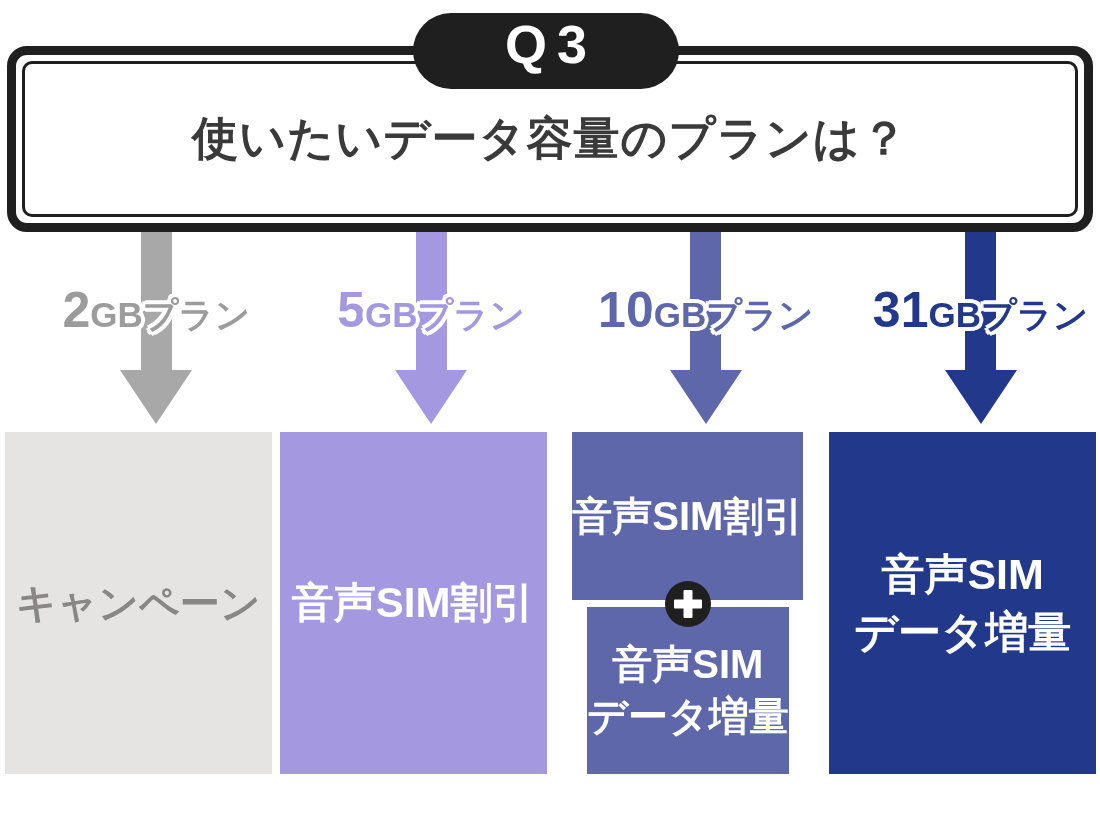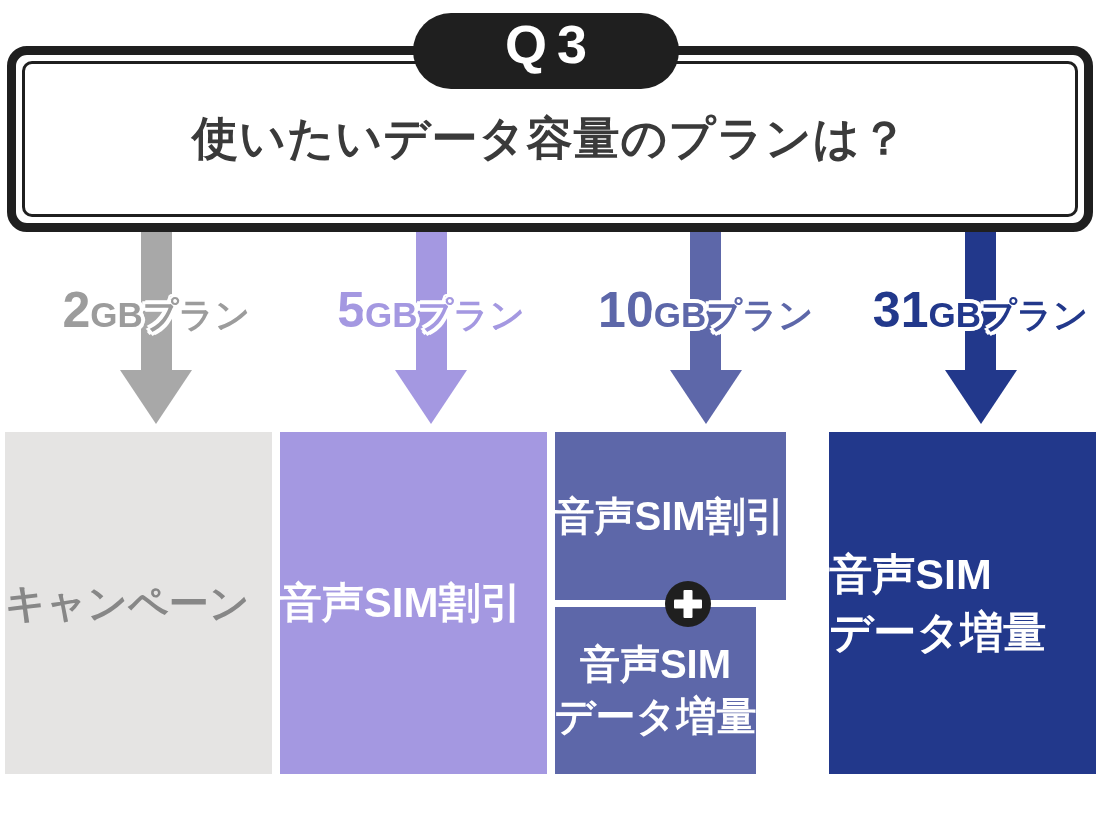--- a/index.html
+++ b/index.html
@@ -72,21 +72,21 @@
   .t2{color:var(--light-purple,#a79ae3);}
   .t3{color:var(--periwinkle,#5d67a9);}
   .t4{color:var(--dark-blue,#22388b);}
 
   
   .boxes{
     position:absolute;left:5px;top:432px;width:1091px;height:342px;
     display:grid;grid-template-columns:repeat(4,1fr);gap:8px;
   }
   .box{
-    display:flex;flex-direction:column;align-items:flex-start;justify-content:center;
+    display:flex;flex-direction:column;align-items:center;justify-content:center;
     text-align:center;
   }
   .bline{font-size:41px;font-weight:800;line-height:1.35;white-space:nowrap;}
   .b1{background:var(--gray-box,#e5e4e3);}
   .b1 .bline{color:var(--gray-box-text,#878787);font-size:40px;}
   .b2{background:var(--light-purple,#a498e1);}
   .b2 .bline{color:#fff;font-size:42px;}
   .b4{background:var(--dark-blue,#22388b);}
   .b4 .bline{color:#fff;font-size:43px;}
 

